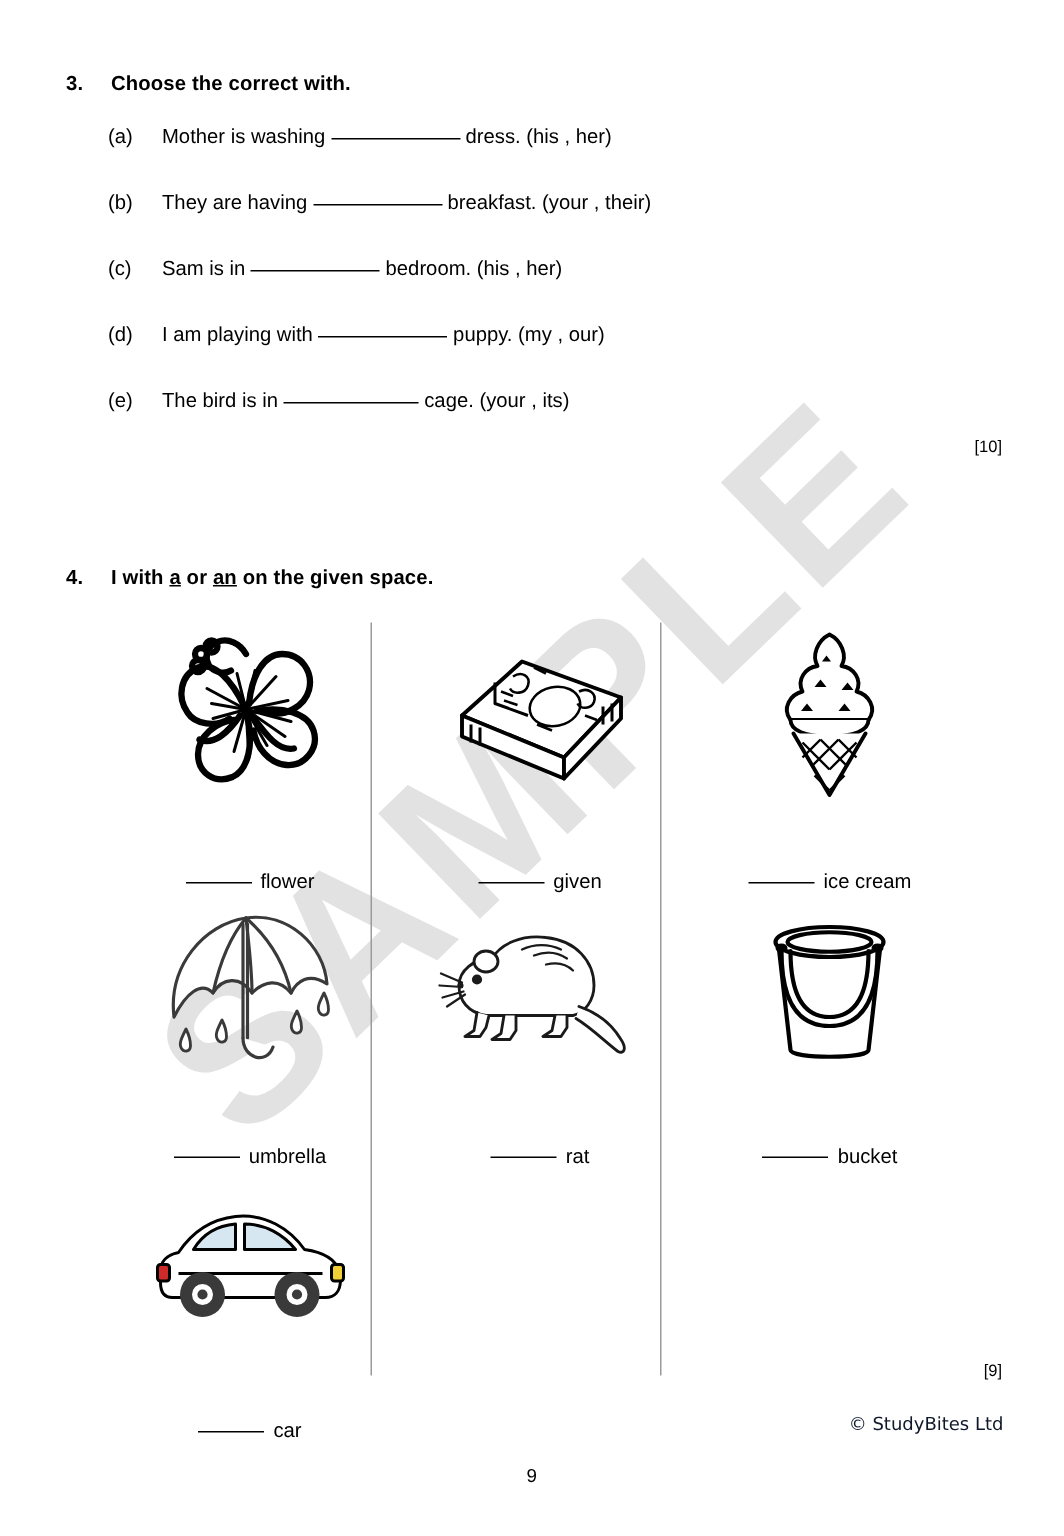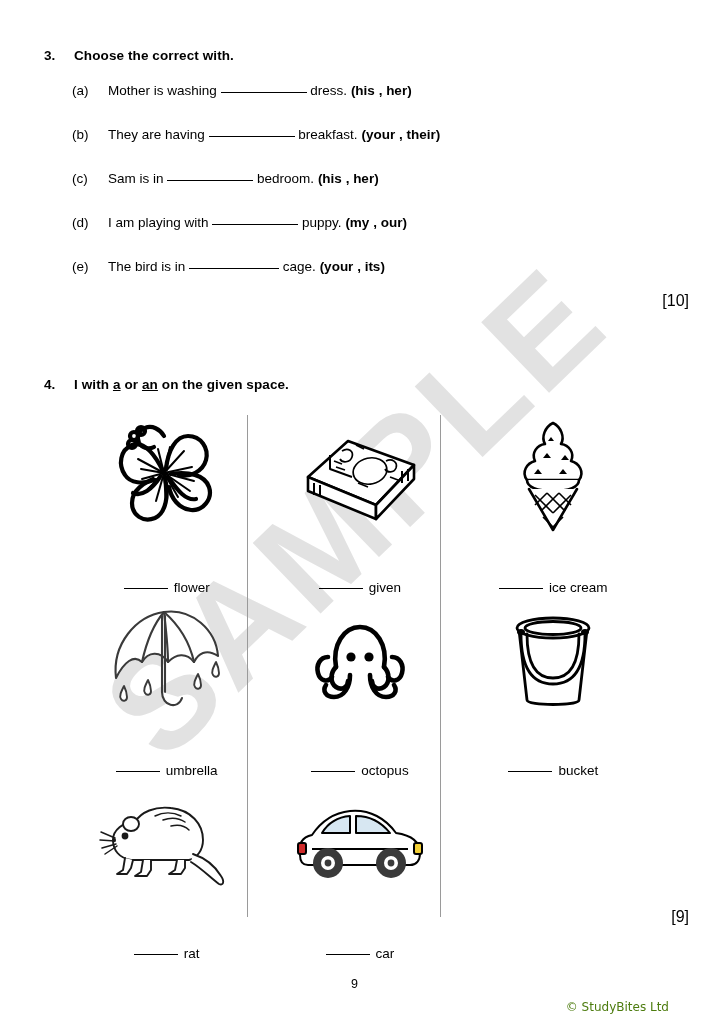--- a/index.html
+++ b/index.html
@@ -82,26 +82,26 @@
   .item-text { white-space: nowrap; }
   .blank {
     display: inline-block;
     border-bottom: 1.4px solid #000;
     vertical-align: baseline;
     position: relative;
     top: -2px;
   }
   .blank.w1 { width: 86px; }
   .blank.w2 { width: 90px; }
-  .choices { font-weight: bold; }
+  .choices { font-weight: normal; }
 
   .marks {
     position: absolute;
-    right: 20px;
-    font-size: 16px;
+    right: 41px;
+    font-size: 11px;
   }
   #marks-q3 { top: 292px; }
   #marks-q4 { top: 908px; }
 
   
   .grid {
     position: absolute;
     left: 70px;
     top: 412px;
     width: 580px;
@@ -160,23 +160,23 @@
     left: 0;
     right: 0;
     top: 977px;
     text-align: center;
     font-size: 12.5px;
     z-index: 2;
   }
   .copyright {
     position: absolute;
     right: 40px;
-    top: 1000px;
+    top: 942px;
     font-size: 12px;
-    color: #4d7c0f;
+    color: #0f172a;
     font-family: "DejaVu Sans", sans-serif;
     z-index: 2;
   }
 </style>
 </head>
 <body>
 
 <div id="page">
 
   <div class="watermark">SAMPLE</div>
@@ -379,67 +379,20 @@
               <path d="M114 62 C111 68 109 72 111 75 C113 78 117 77 117 73 C117 70 116 66 114 62 Z"></path>
             </g>
           </svg>
         </div>
         <div class="caption">
           <span class="cap-blank"></span>
           <span>umbrella</span>
         </div>
       </div>
 
-      <div class="cell">
-        <div class="pic">
-          <svg width="108" height="108" viewBox="0 0 108 108">
-            <g fill="none" stroke="#000" stroke-width="4.6" stroke-linecap="round" stroke-linejoin="round">
-              <path d="M30 62 C26 40 38 22 54 22 C70 22 82 40 78 62"></path>
-              <path d="M30 62 C24 68 24 78 30 82 C36 86 42 82 42 76"></path>
-              <path d="M78 62 C84 68 84 78 78 82 C72 86 66 82 66 76"></path>
-              <path d="M22 52 C14 52 10 60 12 68 C14 76 22 78 26 72"></path>
-              <path d="M86 52 C94 52 98 60 96 68 C94 76 86 78 82 72"></path>
-              <path d="M44 70 C44 82 38 92 28 92 C20 92 16 86 20 80"></path>
-              <path d="M64 70 C64 82 70 92 80 92 C88 92 92 86 88 80"></path>
-            </g>
-            <g fill="#000">
-              <circle cx="45" cy="52" r="4.6"></circle>
-              <circle cx="63" cy="52" r="4.6"></circle>
-            </g>
-          </svg>
-        </div>
-        <div class="caption">
-          <span class="cap-blank"></span>
-          <span>octopus</span>
-        </div>
-      </div>
-
-      <div class="cell">
-        <div class="pic">
-          <svg width="104" height="110" viewBox="0 0 104 110">
-            <g fill="#fff" stroke="#000" stroke-width="2.8" stroke-linejoin="round">
-              <path d="M18 26 L86 26 L78 96 C78 102 26 102 26 96 Z"></path>
-              <ellipse cx="52" cy="24" rx="36" ry="10"></ellipse>
-              <ellipse cx="52" cy="24" rx="28" ry="6.5"></ellipse>
-            </g>
-            <g fill="none" stroke="#000" stroke-width="2.8" stroke-linejoin="round" stroke-linecap="round">
-              <path d="M20 30 C20 62 30 80 52 80 C74 80 84 62 84 30"></path>
-              <path d="M26 30 C26 58 34 74 52 74 C70 74 78 58 78 30"></path>
-            </g>
-            <g fill="#000">
-              <ellipse cx="20" cy="28" rx="4" ry="3"></ellipse>
-              <ellipse cx="84" cy="28" rx="4" ry="3"></ellipse>
-            </g>
-          </svg>
-        </div>
-        <div class="caption">
-          <span class="cap-blank"></span>
-          <span>bucket</span>
-        </div>
-      </div>
 
       <div class="cell">
         <div class="pic">
           <svg width="140" height="92" viewBox="0 0 140 92">
             <g fill="#fff" stroke="#1a1a1a" stroke-width="1.9" stroke-linejoin="round" stroke-linecap="round">
               <path d="M16 44 C16 34 26 26 38 26 C44 16 58 10 74 12 C94 14 106 28 106 44 C106 54 100 62 92 64 L34 64 C22 62 16 54 16 44 Z"></path>
               <ellipse cx="34" cy="28" rx="8" ry="7"></ellipse>
               <path d="M28 62 L26 74 L20 78 L30 78 L34 72 L36 64"></path>
               <path d="M46 64 L44 76 L38 80 L50 80 L54 74 L54 64"></path>
               <path d="M80 64 L78 74 L72 78 L84 78 L88 72 L88 64"></path>
@@ -457,20 +410,44 @@
             <circle cx="28" cy="40" r="3.4" fill="#1a1a1a"></circle>
             <circle cx="17" cy="44" r="2" fill="#1a1a1a"></circle>
           </svg>
         </div>
         <div class="caption">
           <span class="cap-blank"></span>
           <span>rat</span>
         </div>
       </div>
 
+      <div class="cell">
+        <div class="pic">
+          <svg width="104" height="110" viewBox="0 0 104 110">
+            <g fill="#fff" stroke="#000" stroke-width="2.8" stroke-linejoin="round">
+              <path d="M18 26 L86 26 L78 96 C78 102 26 102 26 96 Z"></path>
+              <ellipse cx="52" cy="24" rx="36" ry="10"></ellipse>
+              <ellipse cx="52" cy="24" rx="28" ry="6.5"></ellipse>
+            </g>
+            <g fill="none" stroke="#000" stroke-width="2.8" stroke-linejoin="round" stroke-linecap="round">
+              <path d="M20 30 C20 62 30 80 52 80 C74 80 84 62 84 30"></path>
+              <path d="M26 30 C26 58 34 74 52 74 C70 74 78 58 78 30"></path>
+            </g>
+            <g fill="#000">
+              <ellipse cx="20" cy="28" rx="4" ry="3"></ellipse>
+              <ellipse cx="84" cy="28" rx="4" ry="3"></ellipse>
+            </g>
+          </svg>
+        </div>
+        <div class="caption">
+          <span class="cap-blank"></span>
+          <span>bucket</span>
+        </div>
+      </div>
+
 
       <div class="cell">
         <div class="pic">
           <svg width="136" height="86" viewBox="0 0 136 86">
             <g stroke="#000" stroke-width="2" stroke-linejoin="round">
               <path d="M8 56 C6 44 10 38 20 36 C28 24 40 14 58 12 C78 10 94 20 104 34 C118 36 128 42 128 54 C128 62 124 66 118 66 L16 66 C10 66 8 62 8 56 Z" fill="#fff"></path>
               <path d="M30 34 C36 24 46 18 58 17 L58 34 Z" fill="#d7e7f2"></path>
               <path d="M64 17 C78 17 90 24 98 34 L64 34 Z" fill="#d7e7f2"></path>
               <path d="M20 50 L116 50" fill="none"></path>
               <rect x="6" y="44" width="8" height="11" rx="2" fill="#cf2a2a"></rect>

